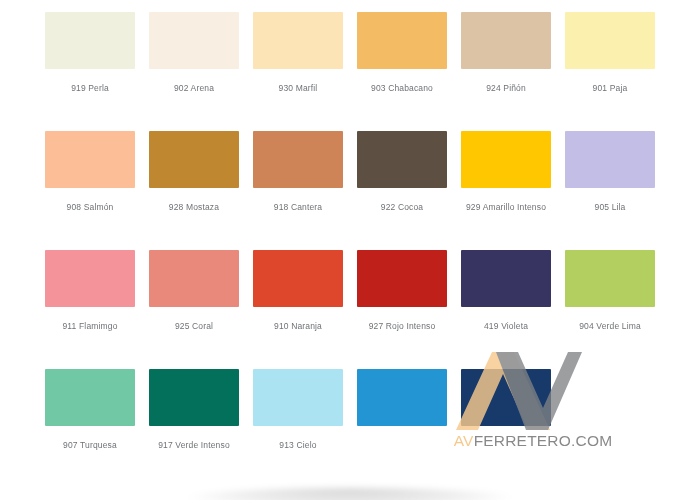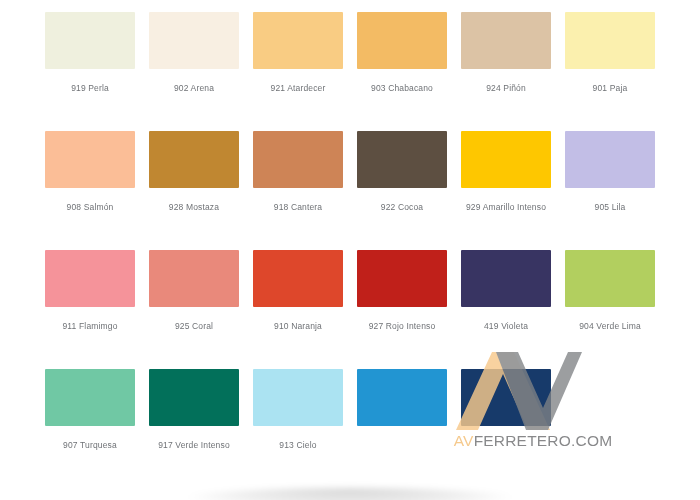--- a/index.html
+++ b/index.html
@@ -121,22 +121,22 @@
   <div id="swatch-grid">
       <div class="swatch-cell">
         <div class="swatch-chip" style="background: rgb(239, 240, 222);"></div>
         <span class="swatch-label">919 Perla</span>
       </div>
       <div class="swatch-cell">
         <div class="swatch-chip" style="background: rgb(248, 239, 226);"></div>
         <span class="swatch-label">902 Arena</span>
       </div>
       <div class="swatch-cell">
-        <div class="swatch-chip" style="background: rgb(249, 204, 131);"></div>
-        <span class="swatch-label">921 Atardecer</span>
+        <div class="swatch-chip" style="background: rgb(252, 228, 182);"></div>
+        <span class="swatch-label">930 Marfil</span>
       </div>
       <div class="swatch-cell">
         <div class="swatch-chip" style="background: rgb(243, 187, 100);"></div>
         <span class="swatch-label">903 Chabacano</span>
       </div>
       <div class="swatch-cell">
         <div class="swatch-chip" style="background: rgb(220, 195, 165);"></div>
         <span class="swatch-label">924 Piñón</span>
       </div>
       <div class="swatch-cell">

